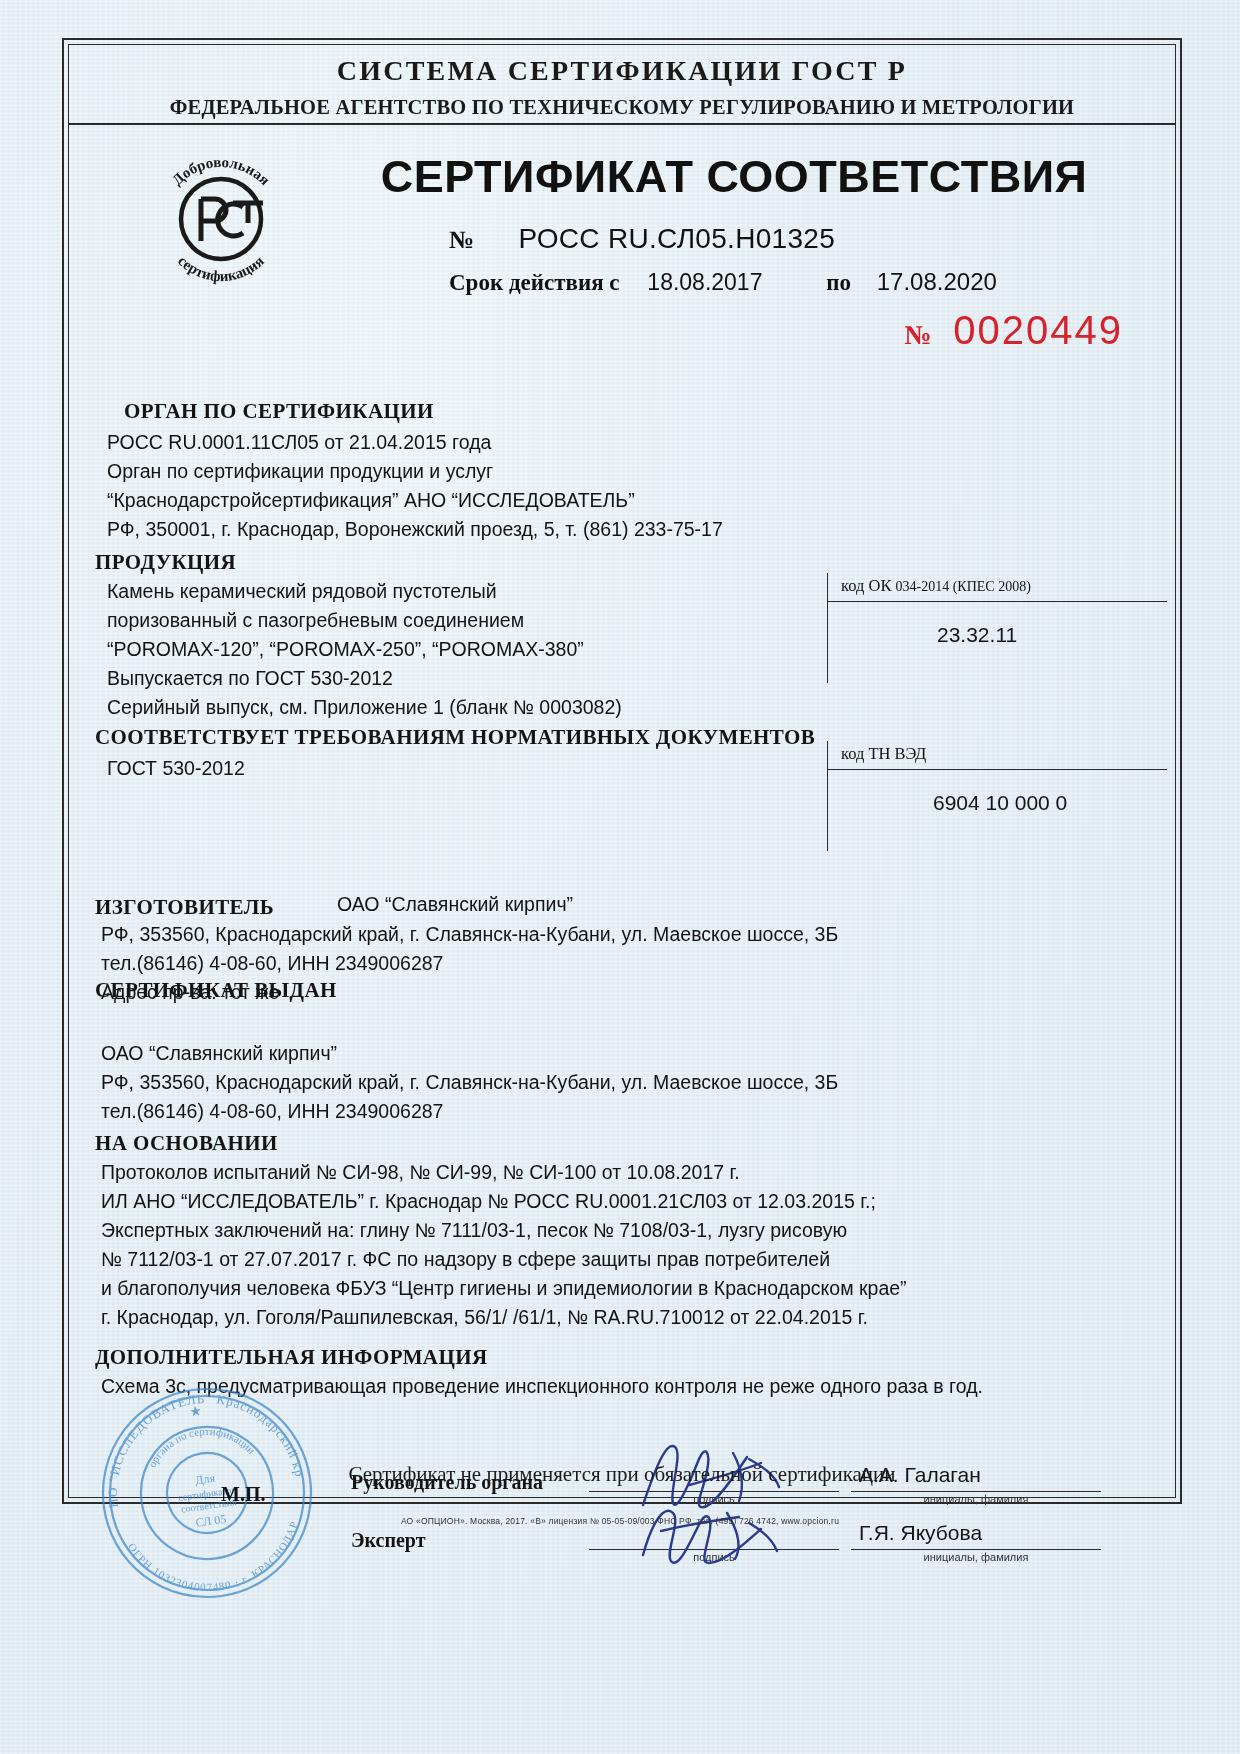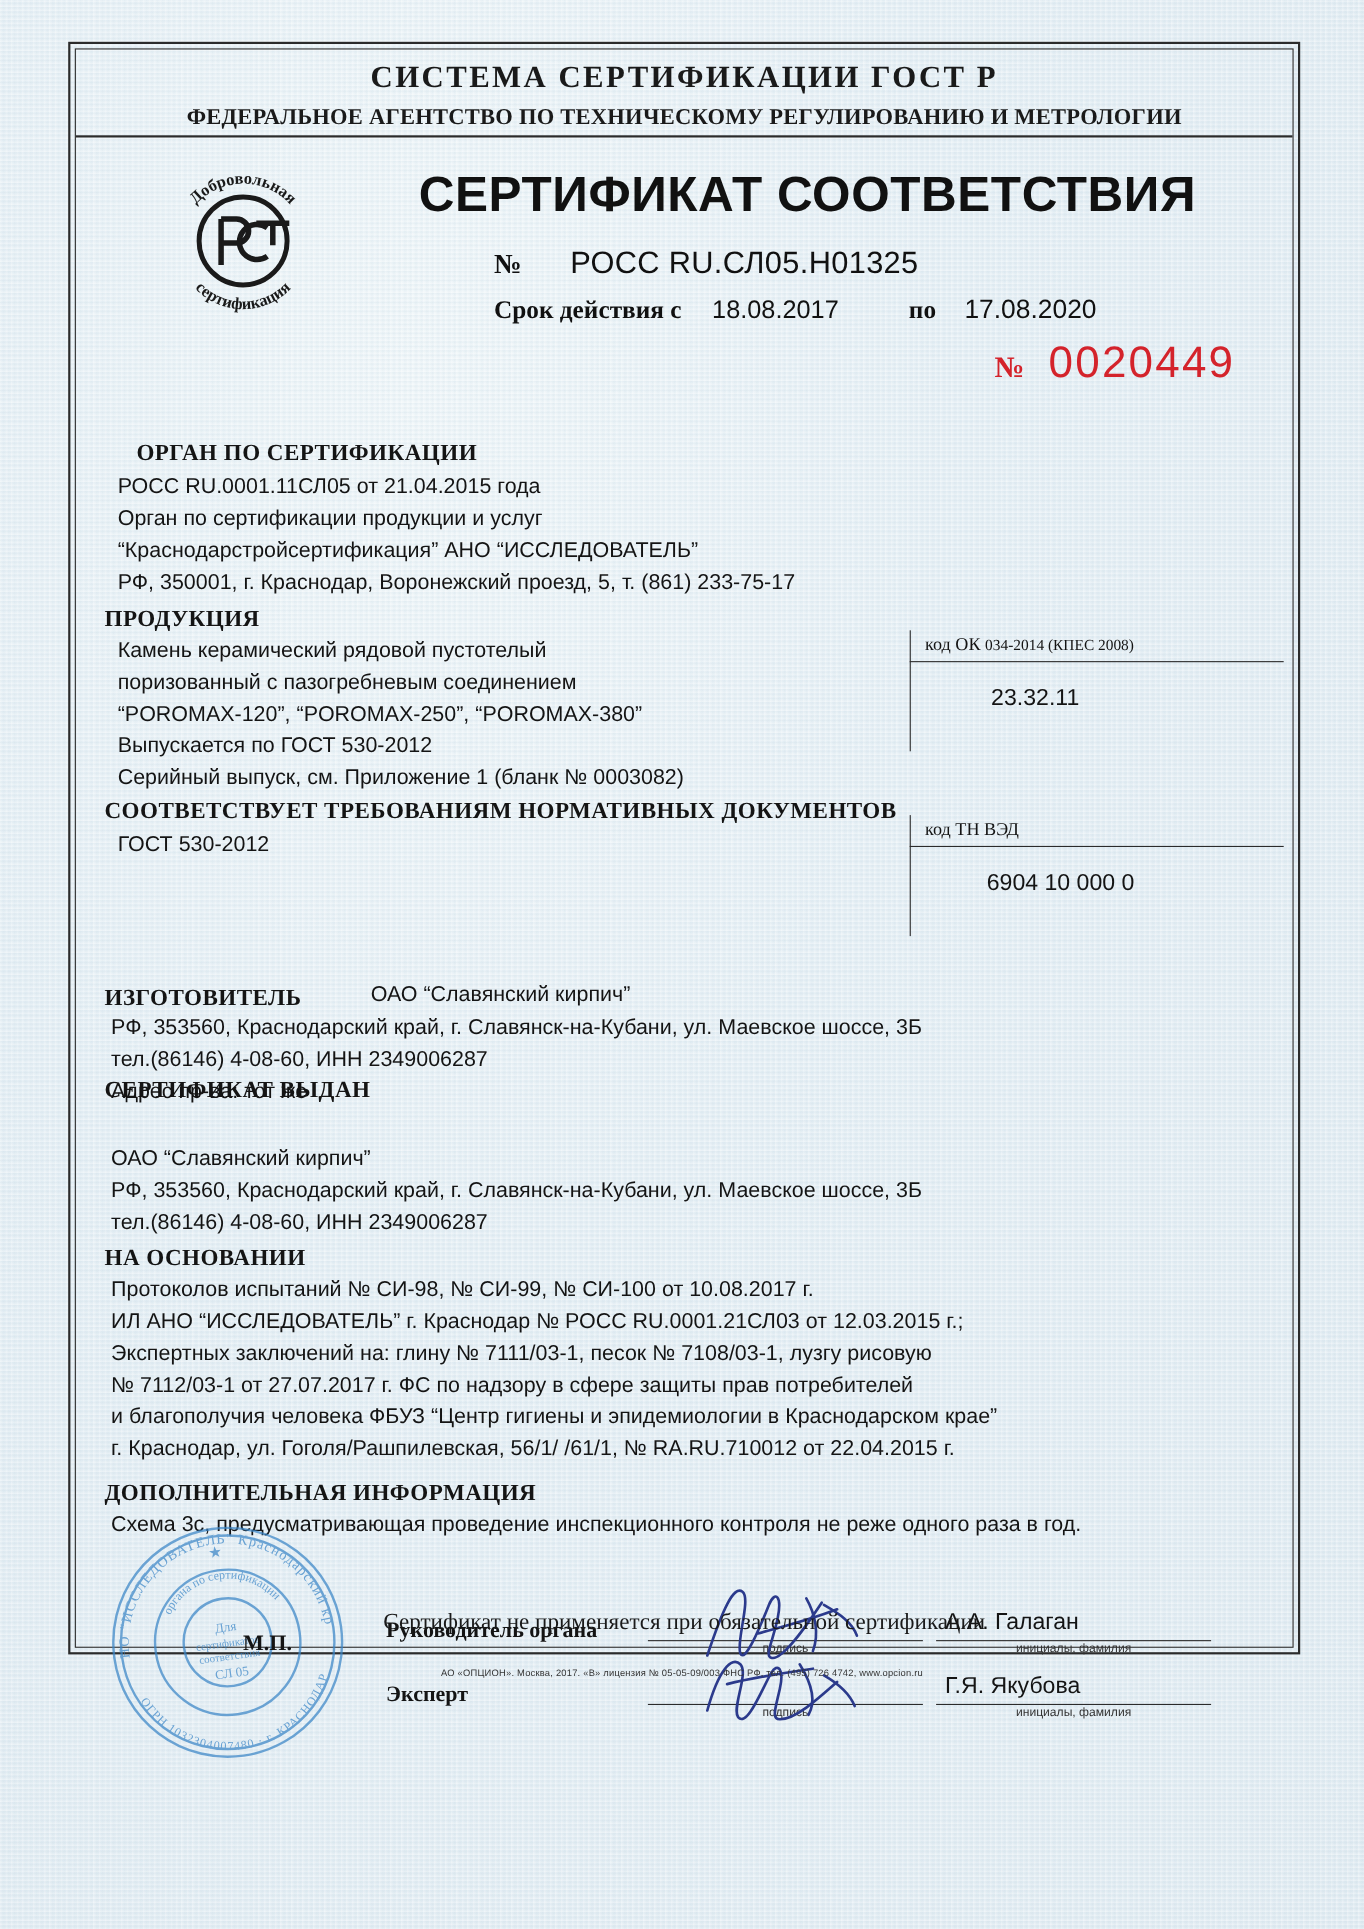--- a/index.html
+++ b/index.html
@@ -192,20 +192,21 @@
     white-space: nowrap;
   }
   .code-label .small {
     font-size: 14px;
   }
   .code-val {
     position: absolute;
     font-family: "Liberation Sans", sans-serif;
     font-size: 21px;
     color: #141414;
+    margin-left: 36px;
   }
 
   
   .sig-label {
     position: absolute;
     font-family: "Liberation Serif", serif;
     font-weight: bold;
     font-size: 20px;
     color: #141414;
   }

